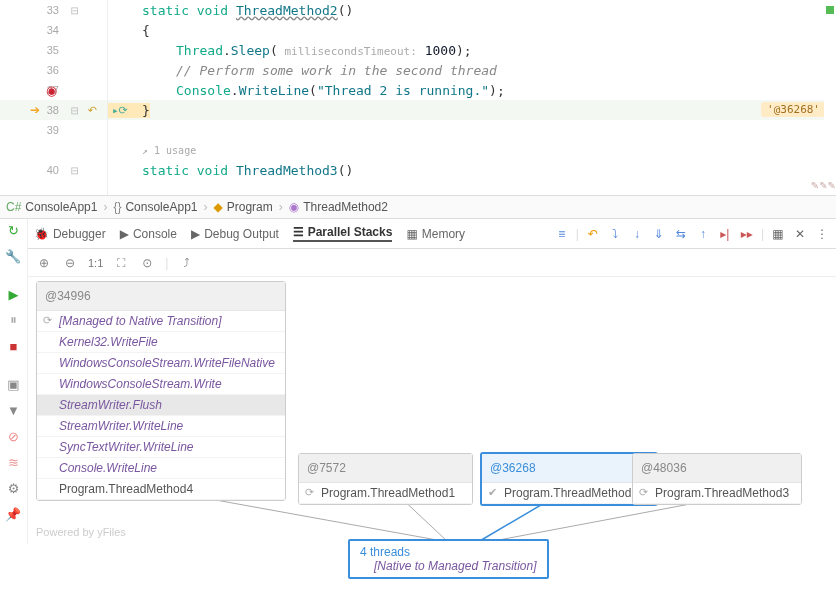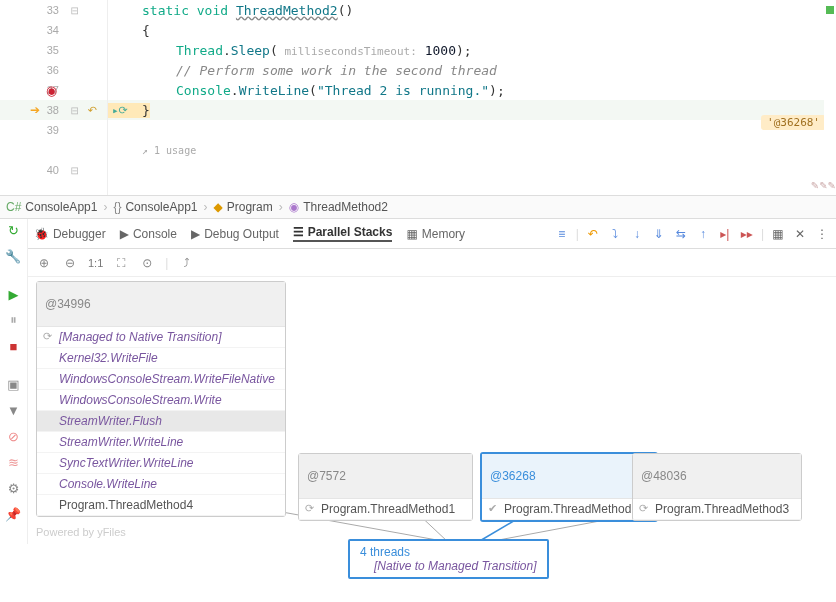--- a/index.html
+++ b/index.html
@@ -16,21 +16,21 @@
 .code-area { flex: 1; font-family: Consolas, monospace; font-size: 13px; position: relative; }
 .code-line { height: 20px; display: flex; align-items: center; white-space: pre; }
 .hl-line { background: #f3f8f3; }
 .kw { color: #1a8; }
 .type { color: #1a8; }
 .method { color: #178; }
 .comment { color: #888; font-style: italic; }
 .string { color: #178; }
 .num { color: #0f172a; }
 .param-hint { color: #aaa; font-size: 11px; }
-.badge { position: absolute; right: 10px; top: 115px; background: #ffecc7; color: #a07020; padding: 1px 6px; border-radius: 3px; font-size: 11px; }
+.badge { position: absolute; right: 10px; top: 102px; background: #ffecc7; color: #a07020; padding: 1px 6px; border-radius: 3px; font-size: 11px; }
 .usage { color: #aaa; font-size: 10px; margin-left: 34px; }
 .blue-icon { position: absolute; left: 4px; font-size: 11px; color: #4a9; }
 .errstrip { position: absolute; right: 0; top: 0; width: 12px; height: 195px; background: #fff; }
 .errstrip .greensq { position: absolute; right: 2px; top: 6px; width: 8px; height: 8px; background: #5b5; }
 .errstrip .pencils { position: absolute; right: 0; bottom: 4px; font-size: 10px; color: #caa; }
 
 .breadcrumb { height: 24px; border-top: 1px solid #ddd; border-bottom: 1px solid #ddd; background: #fafafa; display: flex; align-items: center; padding: 0 6px; gap: 4px; font-size: 12px; color: #555; }
 .bc-icon { font-size: 12px; }
 .bc-sep { color: #bbb; margin: 0 2px; }
 
@@ -47,21 +47,21 @@
 .left-strip { width: 28px; background: #fff; border-right: 1px solid #eee; display: flex; flex-direction: column; align-items: center; padding-top: 2px; gap: 8px; }
 .side-btn { width: 18px; height: 18px; display: flex; align-items: center; justify-content: center; font-size: 13px; color: #888; cursor: pointer; }
 .side-btn.green { color: #3a3; }
 .side-btn.red { color: #c33; }
 .side-btn.orange { color: #e88; }
 .side-btn.pink { color: #e99; }
 
 .stacks-canvas { flex: 1; position: relative; background: #fff; }
 .stack-box { position: absolute; border: 1px solid #ccc; border-radius: 3px; background: #fff; font-size: 12px; }
 .stack-box.selected { border: 2px solid #3a8edb; }
-.stack-header { background: #f0f0f0; padding: 15px 8px; color: #888; border-bottom: 1px solid #e5e5e5; display:flex; align-items:center; gap:6px; }
+.stack-header { background: #f0f0f0; padding: 7px 8px; color: #888; border-bottom: 1px solid #e5e5e5; display:flex; align-items:center; gap:6px; }
 .stack-header.blue { background: #eaf3fb; color: #3a8edb; }
 .stack-row { padding: 3px 8px 3px 22px; color: #79569f; font-style: italic; border-bottom: 1px solid #f3f3f3; position: relative; }
 .stack-row.plain { font-style: normal; color: #555; }
 .stack-row.hl { background: #e8e8e8; }
 .stack-row .ricon { position: absolute; left: 6px; font-size: 11px; color: #aaa; font-style: normal; }
 .bottom-box { position: absolute; border: 2px solid #3a8edb; border-radius: 2px; padding: 4px 10px; background: #fff; }
 .bottom-box .t1 { color: #3a8edb; font-size: 12px; }
 .bottom-box .t2 { color: #79569f; font-style: italic; font-size: 12px; padding-left: 14px; }
 svg.connectors { position: absolute; left: 0; top: 0; width: 100%; height: 100%; pointer-events: none; }
 .powered { position: absolute; left: 8px; bottom: 6px; color: #ccc; font-size: 11px; }
@@ -109,20 +109,21 @@
   </div>
   <div class="code-area">
     <div class="code-line"><span style="padding-left:34px"><span class="kw">static</span> <span class="kw">void</span> <span class="method" style="text-decoration:underline wavy #888">ThreadMethod2</span>()</span></div>
     <div class="code-line"><span style="padding-left:34px">{</span></div>
     <div class="code-line"><span style="padding-left:68px"><span class="type">Thread</span>.<span class="method">Sleep</span>(<span class="param-hint"> millisecondsTimeout:</span> <span class="num">1000</span>);</span></div>
     <div class="code-line"><span style="padding-left:68px"><span class="comment">// Perform some work in the second thread</span></span></div>
     <div class="code-line"><span style="padding-left:68px"><span class="type">Console</span>.<span class="method">WriteLine</span>(<span class="string">"Thread 2 is running."</span>);</span></div>
     <div class="code-line hl-line"><span class="blue-icon">▸⟳</span><span style="padding-left:34px;background:#ffe9b8;">}</span></div>
     <div class="code-line"></div>
     <div class="code-line"><span class="usage">↗ 1 usage</span></div>
+    <div class="code-line"><span style="padding-left:34px"><span class="kw">static</span> <span class="kw">void</span> <span class="method">ThreadMethod3</span>()</span></div>
     <div class="badge">'@36268'</div>
   </div>
   <div class="errstrip">
     <div class="greensq"></div>
     <div class="pencils">✎✎✎</div>
   </div>
 </div>
 
 <div class="breadcrumb">
   <span class="bc-icon" style="color:#6a6">C#</span>

